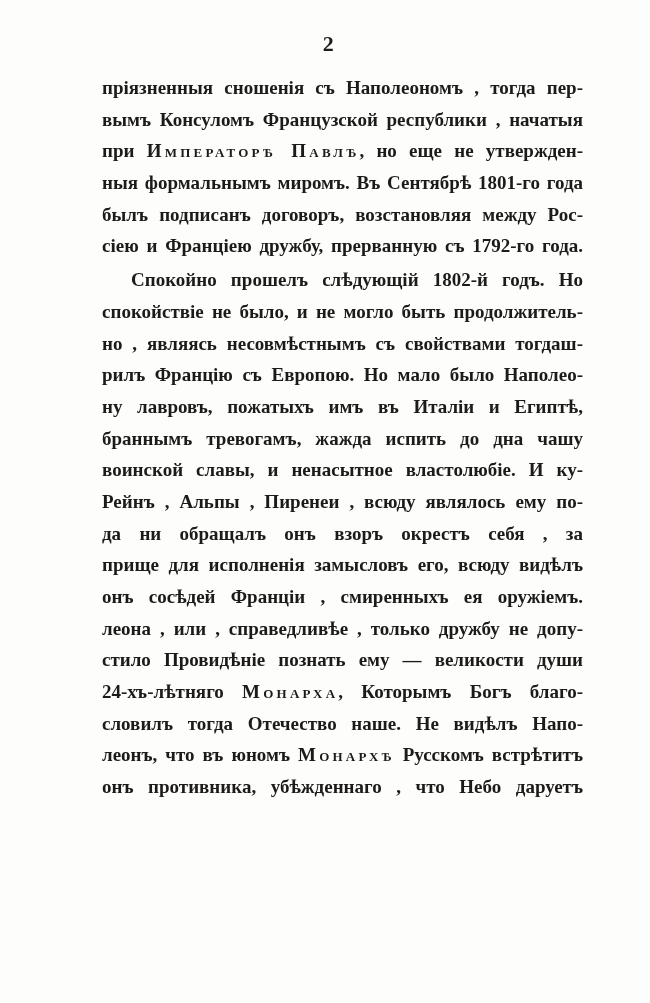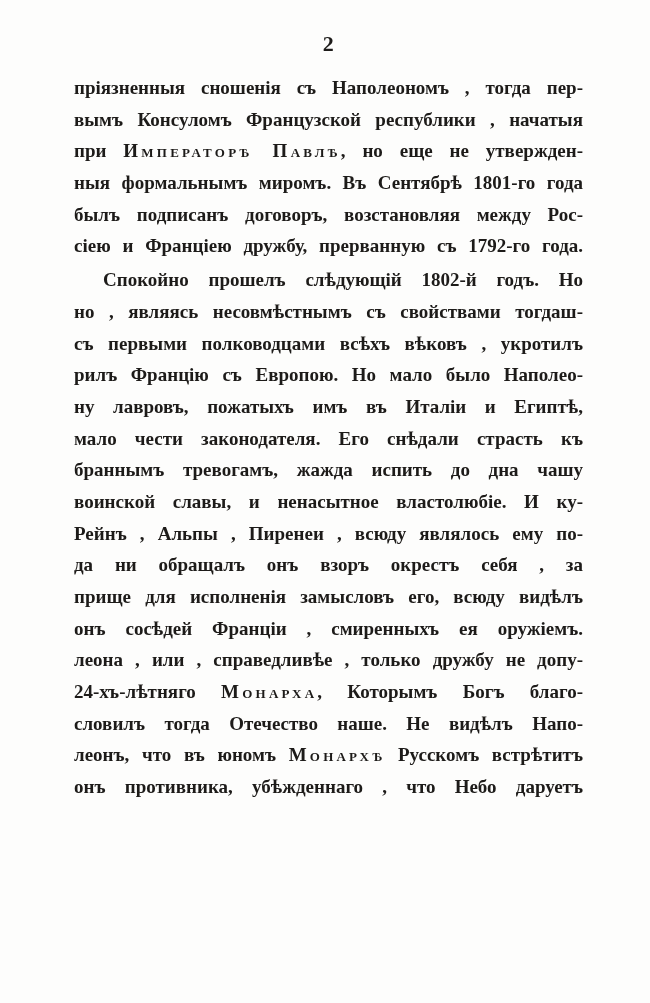--- a/index.html
+++ b/index.html
@@ -36,20 +36,21 @@
     top: 72px;
     left: 74px;
     width: 509px;
     font-size: 19px;
   }
   .line {
     height: 31.7px;
     line-height: 31.7px;
     text-align: justify;
     text-align-last: justify;
+    margin-left: 28px;
     -moz-text-align-last: justify;
   }
   .line.indent { padding-left: 29px; }
   .line.para-start { margin-top: 2px; }
   .sc {
     font-variant: small-caps;
     letter-spacing: 0.17em;
   }
 </style>
 </head>
@@ -58,30 +59,30 @@
 <div class="page">
   <div class="page-number">2</div>
   <div class="text-block">
       <div class="line"><span>пріязненныя сношенія съ Наполеономъ , тогда пер-</span></div>
       <div class="line"><span>вымъ Консуломъ Французской республики , начатыя</span></div>
       <div class="line"><span>при </span><span class="sc">Императорѣ Павлѣ</span><span>, но еще не утвержден-</span></div>
       <div class="line"><span>ныя формальнымъ миромъ. Въ Сентябрѣ 1801-го года</span></div>
       <div class="line"><span>былъ подписанъ договоръ, возстановляя между Рос-</span></div>
       <div class="line"><span>сіею и Франціею дружбу, прерванную съ 1792-го года.</span></div>
       <div class="line indent para-start"><span>Спокойно прошелъ слѣдующій 1802-й годъ. Но</span></div>
+      <div class="line"><span>спокойствіе не было, и не могло быть продолжитель-</span></div>
       <div class="line"><span>но , являясь несовмѣстнымъ съ свойствами тогдаш-</span></div>
-      <div class="line"><span>съ первыми полководцами всѣхъ вѣковъ , укротилъ</span></div>
       <div class="line"><span>рилъ Францію съ Европою. Но мало было Наполео-</span></div>
       <div class="line"><span>ну лавровъ, пожатыхъ имъ въ Италіи и Египтѣ,</span></div>
-      <div class="line"><span>мало чести законодателя. Его снѣдали страсть къ</span></div>
       <div class="line"><span>браннымъ тревогамъ, жажда испить до дна чашу</span></div>
       <div class="line"><span>воинской славы, и ненасытное властолюбіе. И ку-</span></div>
       <div class="line"><span>Рейнъ , Альпы , Пиренеи , всюду являлось ему по-</span></div>
       <div class="line"><span>да ни обращалъ онъ взоръ окрестъ себя , за</span></div>
       <div class="line"><span>прище для исполненія замысловъ его, всюду видѣлъ</span></div>
       <div class="line"><span>онъ сосѣдей Франціи , смиренныхъ ея оружіемъ.</span></div>
       <div class="line"><span>леона , или , справедливѣе , только дружбу не допу-</span></div>
+      <div class="line"><span>стило Провидѣніе познать ему — великости души</span></div>
       <div class="line"><span>24-хъ-лѣтняго </span><span class="sc">Монарха</span><span>, Которымъ Богъ благо-</span></div>
       <div class="line"><span>словилъ тогда Отечество наше. Не видѣлъ Напо-</span></div>
       <div class="line"><span>леонъ, что въ юномъ </span><span class="sc">Монархѣ</span><span> Русскомъ встрѣтитъ</span></div>
       <div class="line"><span>онъ противника, убѣжденнаго , что Небо даруетъ</span></div>
     </div>
 </div>
 
 </body></html>

